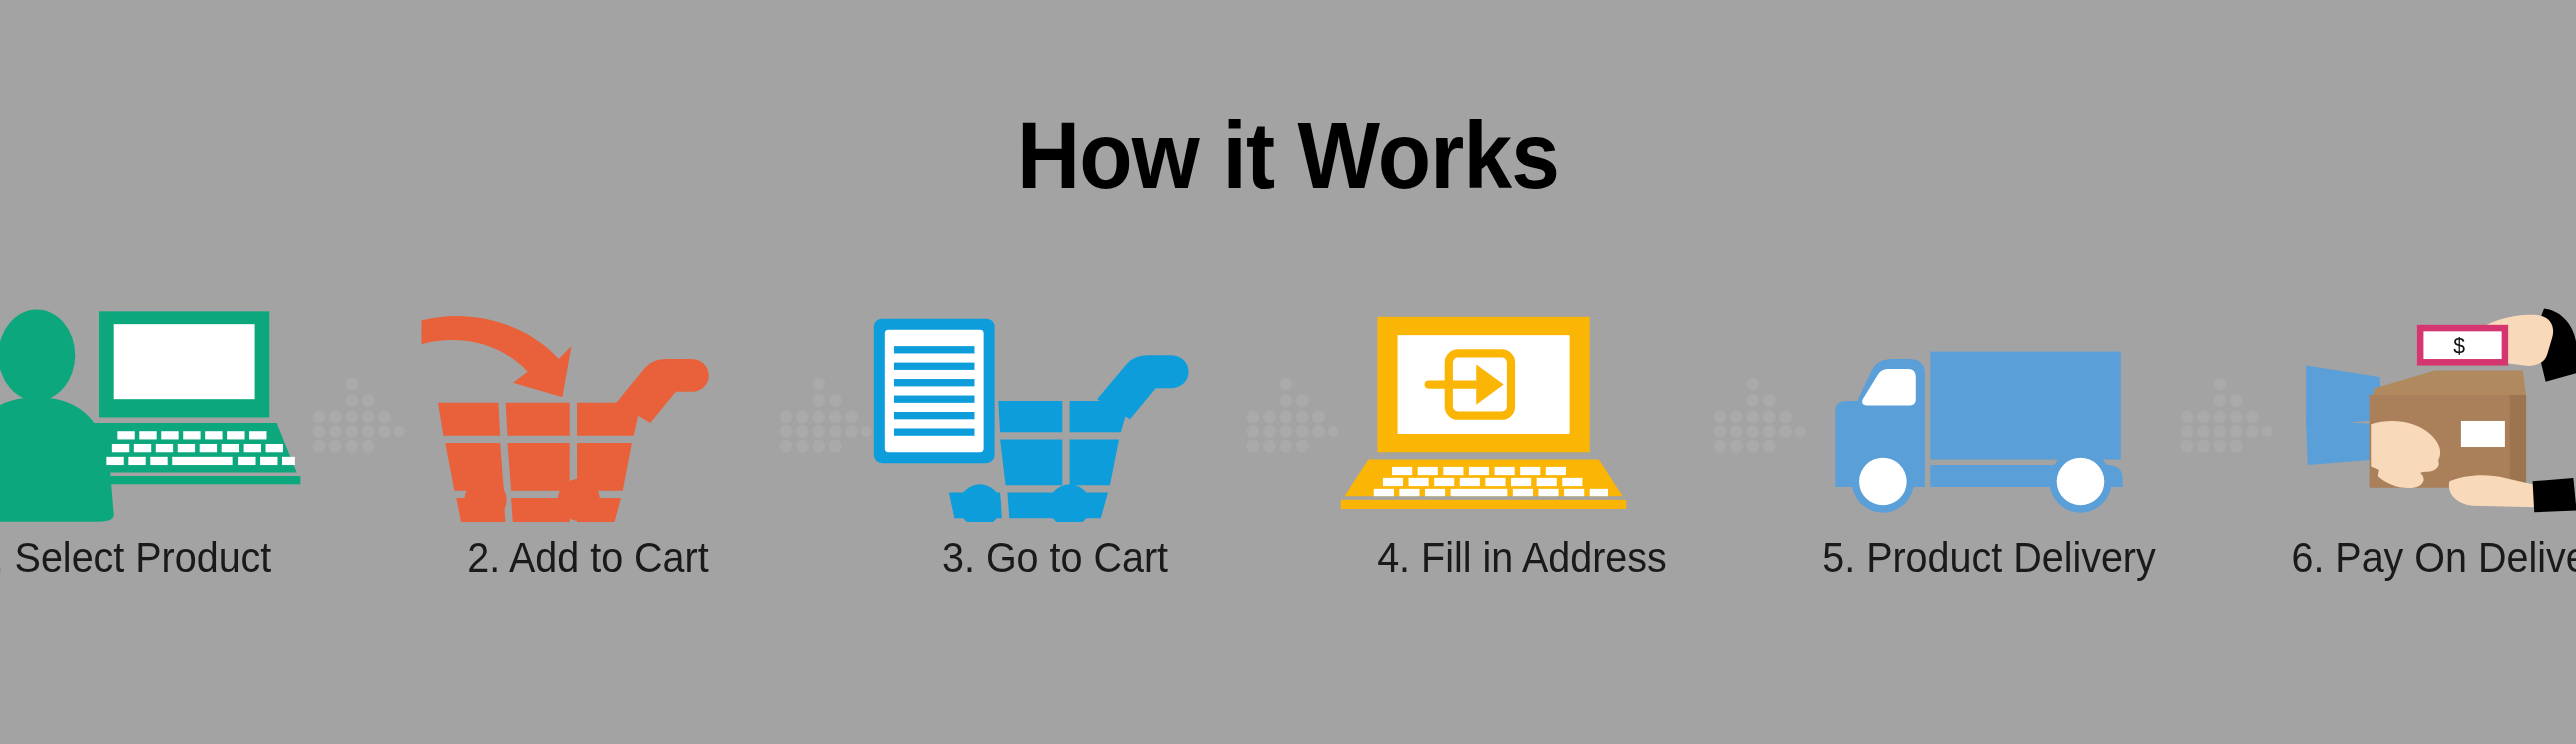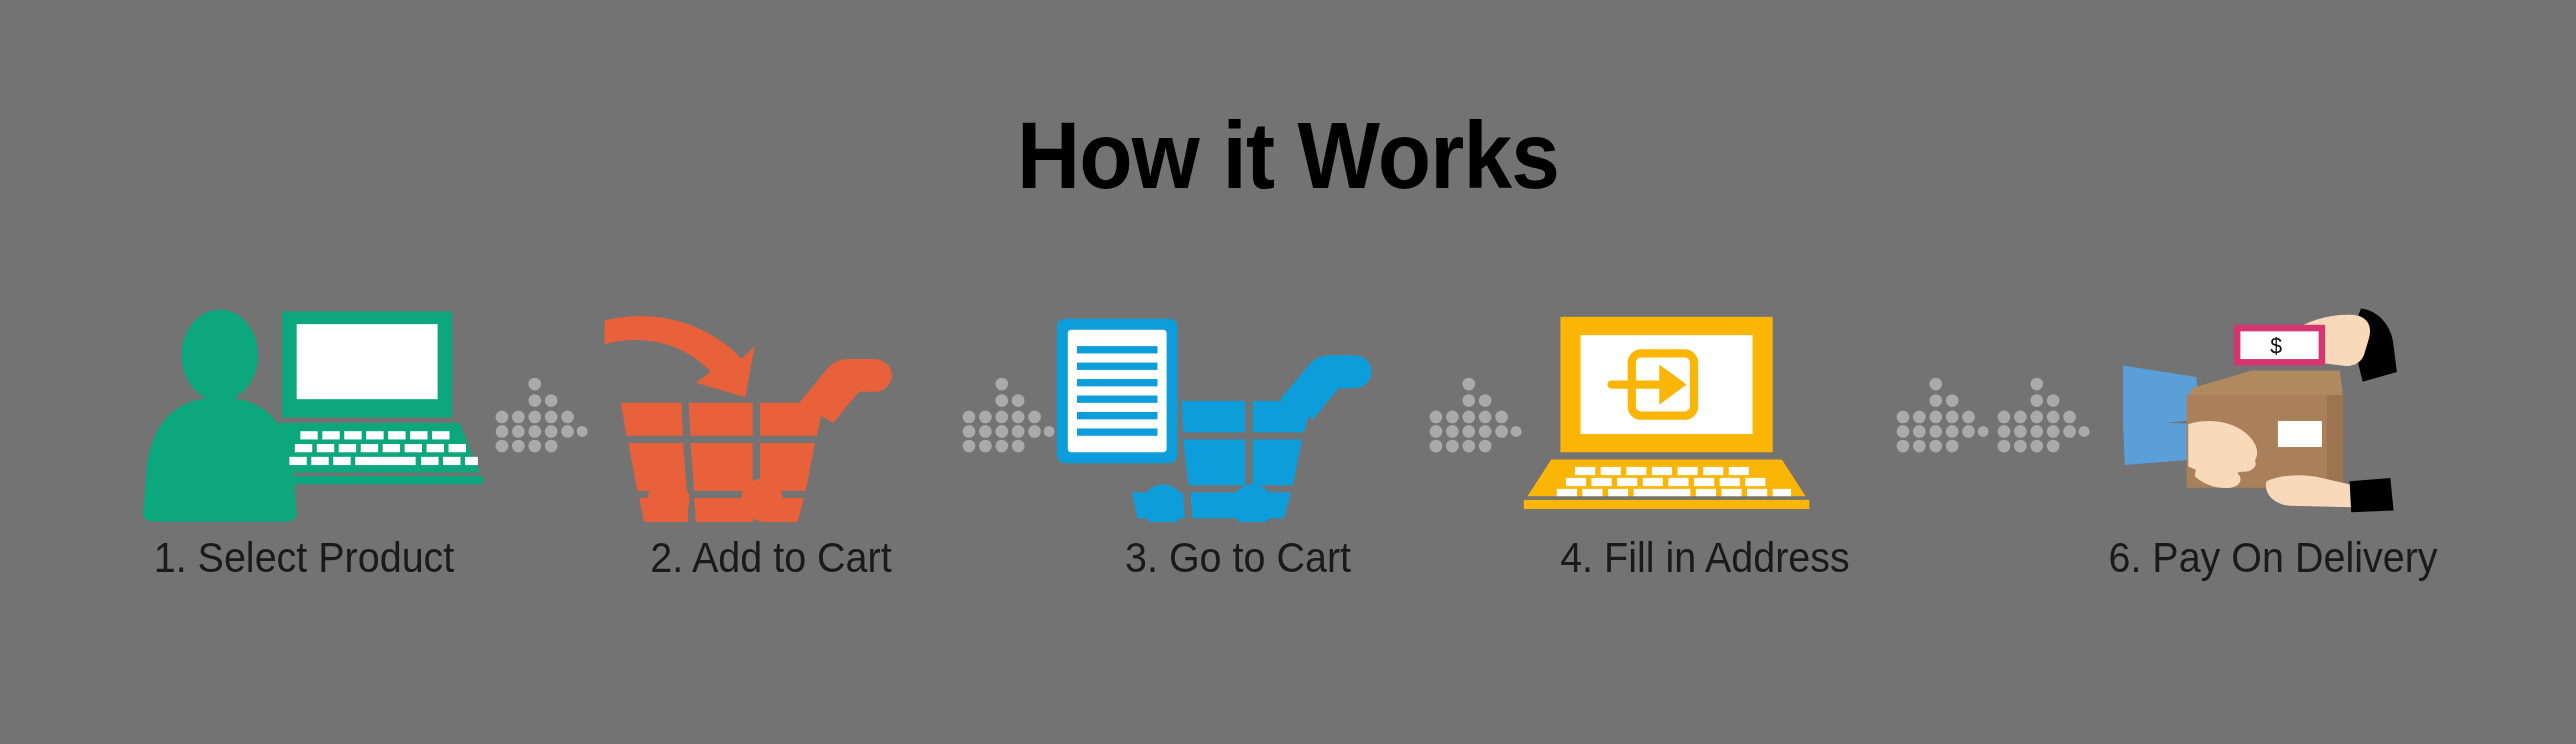--- a/index.html
+++ b/index.html
@@ -7,21 +7,21 @@
     width: 2576px;
     height: 745px;
     background: #ffffff;
     font-family: "Liberation Sans", sans-serif;
     overflow: hidden;
   }
   .page {
     position: relative;
     width: 2576px;
     height: 745px;
-    background: #737373;
+    background: #a3a3a3;
   }
 
   
   .title {
     position: absolute;
     top: 108px;
     left: 0;
     width: 2576px;
     text-align: center;
     font-family: "Liberation Sans Narrow", "Liberation Sans", sans-serif;
@@ -357,20 +357,40 @@
             <circle cx="88" cy="62" r="7"></circle>
             <circle cx="104" cy="62" r="6"></circle>
           <circle cx="16" cy="78" r="7"></circle>
             <circle cx="34" cy="78" r="7"></circle>
             <circle cx="52" cy="78" r="7"></circle>
             <circle cx="70" cy="78" r="7"></circle>
         </g>
       </svg>
     </div>
 
+    <div class="step">
+      <div class="art">
+        <svg width="366" height="220" viewBox="0 0 400 240" xmlns="http://www.w3.org/2000/svg">
+          <g fill="#5B9FD8">
+
+            <rect x="136" y="54" width="208" height="118"></rect>
+
+            <path d="M136 178 L 330 178 C 340 178 346 184 346 192 L 346 202 L 136 202 Z"></path>
+
+            <path d="M32 118 C 32 112 36 108 44 108 L 56 108 L 72 74 C 76 66 84 62 94 62 L 114 62 C 124 62 130 68 130 78 L 130 202 L 32 202 Z"></path>
+          </g>
+
+          <path d="M62 106 L 78 80 C 81 75 85 73 91 73 L 112 73 C 117 73 120 76 120 82 L 120 106 C 120 111 117 113 112 113 L 68 113 C 63 113 60 111 62 106 Z" fill="#ffffff"></path>
+
+          <circle cx="84" cy="196" r="30" fill="#ffffff" stroke="#5B9FD8" stroke-width="8"></circle>
+          <circle cx="300" cy="196" r="30" fill="#ffffff" stroke="#5B9FD8" stroke-width="8"></circle>
+        </svg>
+      </div>
+      <div class="label">5. Product Delivery</div>
+    </div>
 
     <div class="connector">
       <svg width="101" height="82" viewBox="0 0 110 90" xmlns="http://www.w3.org/2000/svg">
         <g fill="#AAAAAA">
           <circle cx="52" cy="10" r="7"></circle>
           <circle cx="52" cy="28" r="7"></circle>
             <circle cx="70" cy="28" r="7"></circle>
           <circle cx="16" cy="46" r="7"></circle>
             <circle cx="34" cy="46" r="7"></circle>
             <circle cx="52" cy="46" r="7"></circle>

